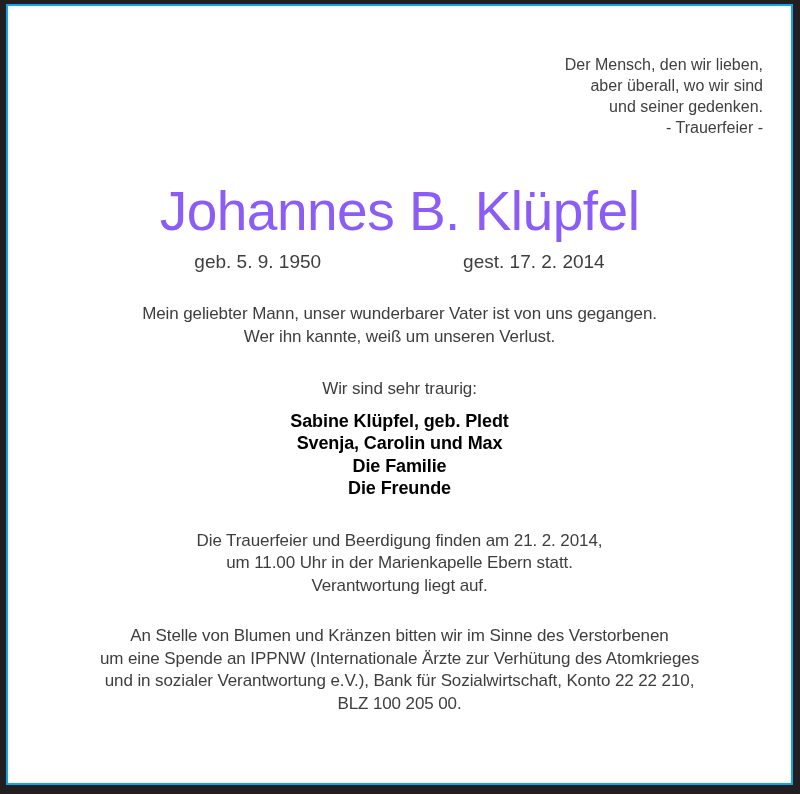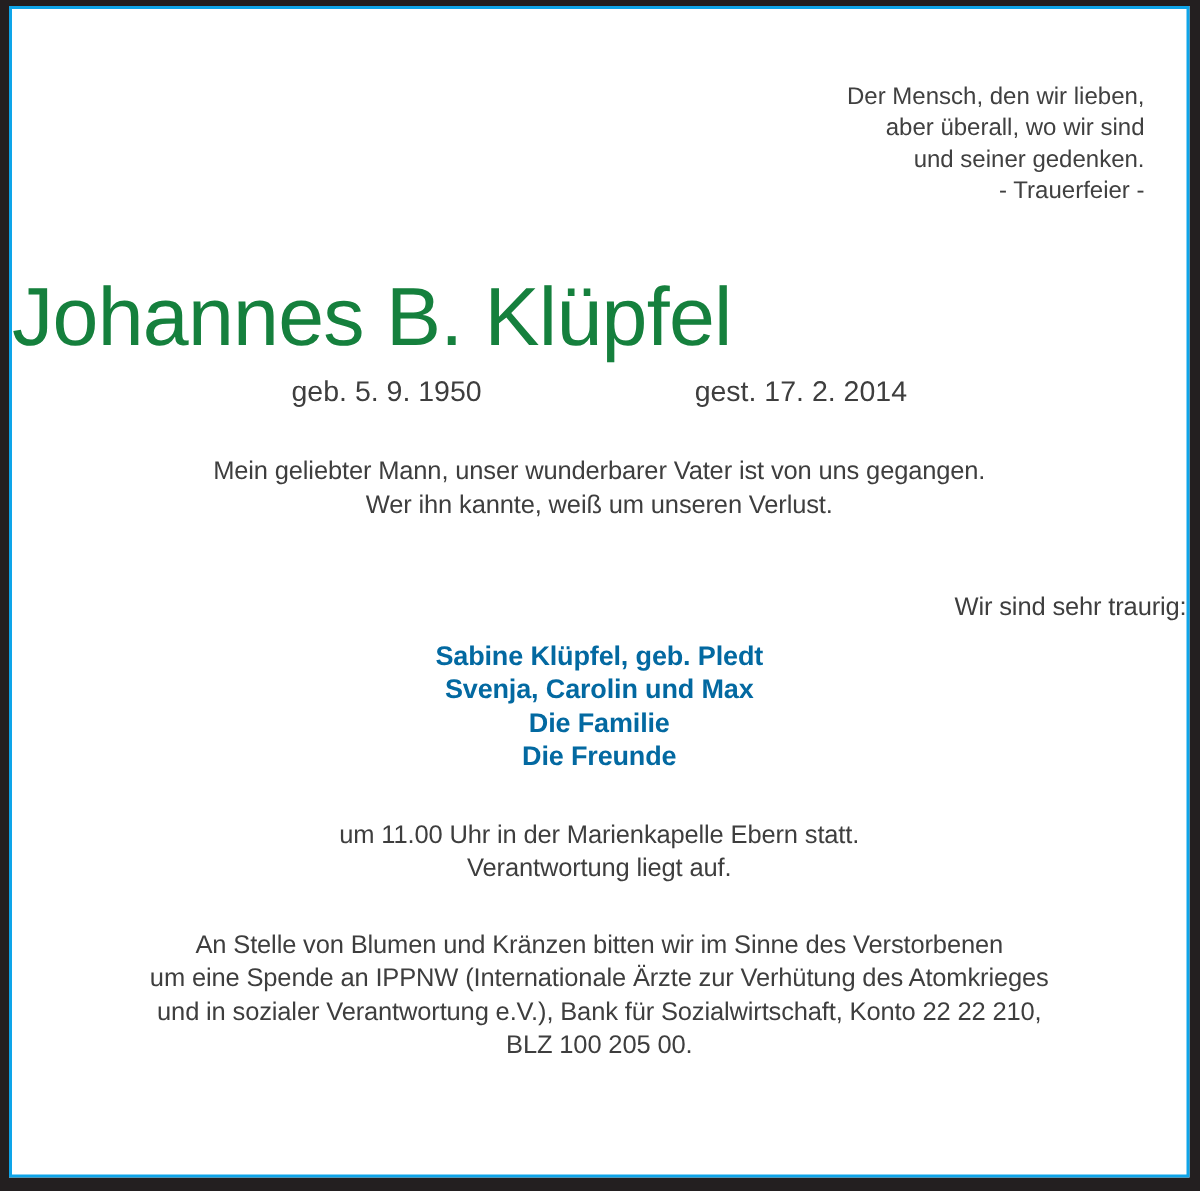--- a/index.html
+++ b/index.html
@@ -26,49 +26,49 @@
   .quote {
     margin: 48px 28px 0 0;
     text-align: right;
     font-size: 16px;
     line-height: 21px;
     color: #404040;
   }
   .quote .line, .block .line { white-space: nowrap; }
   .name {
     margin: 43px 0 0 0;
-    text-align: left;
+    text-align: center;
     font-size: 55px;
     font-weight: 300;
     letter-spacing: -0.5px;
     line-height: 60px;
-    color: #15803d;
+    color: #8b5cf6;
   }
   .dates {
     display: flex;
     justify-content: center;
     gap: 142px;
     margin-top: 10px;
     font-size: 19px;
     color: #3e3e3e;
   }
   .block {
     text-align: center;
     font-size: 17px;
     line-height: 22.5px;
     color: #3e3e3e;
     letter-spacing: -0.1px;
   }
   .announcement { margin-top: 30px; }
-  .intro { margin-top: 46px; text-align: right; }
+  .intro { margin-top: 30px; }
   .mourners {
     margin-top: 9px;
     font-weight: bold;
     font-size: 18px;
-    color: #0369a1;
+    color: #000000;
   }
   .funeral { margin-top: 30px; }
   .donation { margin-top: 28px; }
 </style>
 </head>
 <body>
 
 <div class="card">
 
   <div class="quote">
@@ -93,20 +93,21 @@
   <div class="block intro">Wir sind sehr traurig:</div>
 
   <div class="block mourners">
     <div class="line">Sabine Klüpfel, geb. Pledt</div>
     <div class="line">Svenja, Carolin und Max</div>
     <div class="line">Die Familie</div>
     <div class="line">Die Freunde</div>
   </div>
 
   <div class="block funeral">
+    <div class="line">Die Trauerfeier und Beerdigung finden am 21. 2. 2014,</div>
     <div class="line">um 11.00 Uhr in der Marienkapelle Ebern statt.</div>
     <div class="line">Verantwortung liegt auf.</div>
   </div>
 
   <div class="block donation">
     <div class="line">An Stelle von Blumen und Kränzen bitten wir im Sinne des Verstorbenen</div>
     <div class="line">um eine Spende an IPPNW (Internationale Ärzte zur Verhütung des Atomkrieges</div>
     <div class="line">und in sozialer Verantwortung e.V.), Bank für Sozialwirtschaft, Konto 22 22 210,</div>
     <div class="line">BLZ 100 205 00.</div>
   </div>

